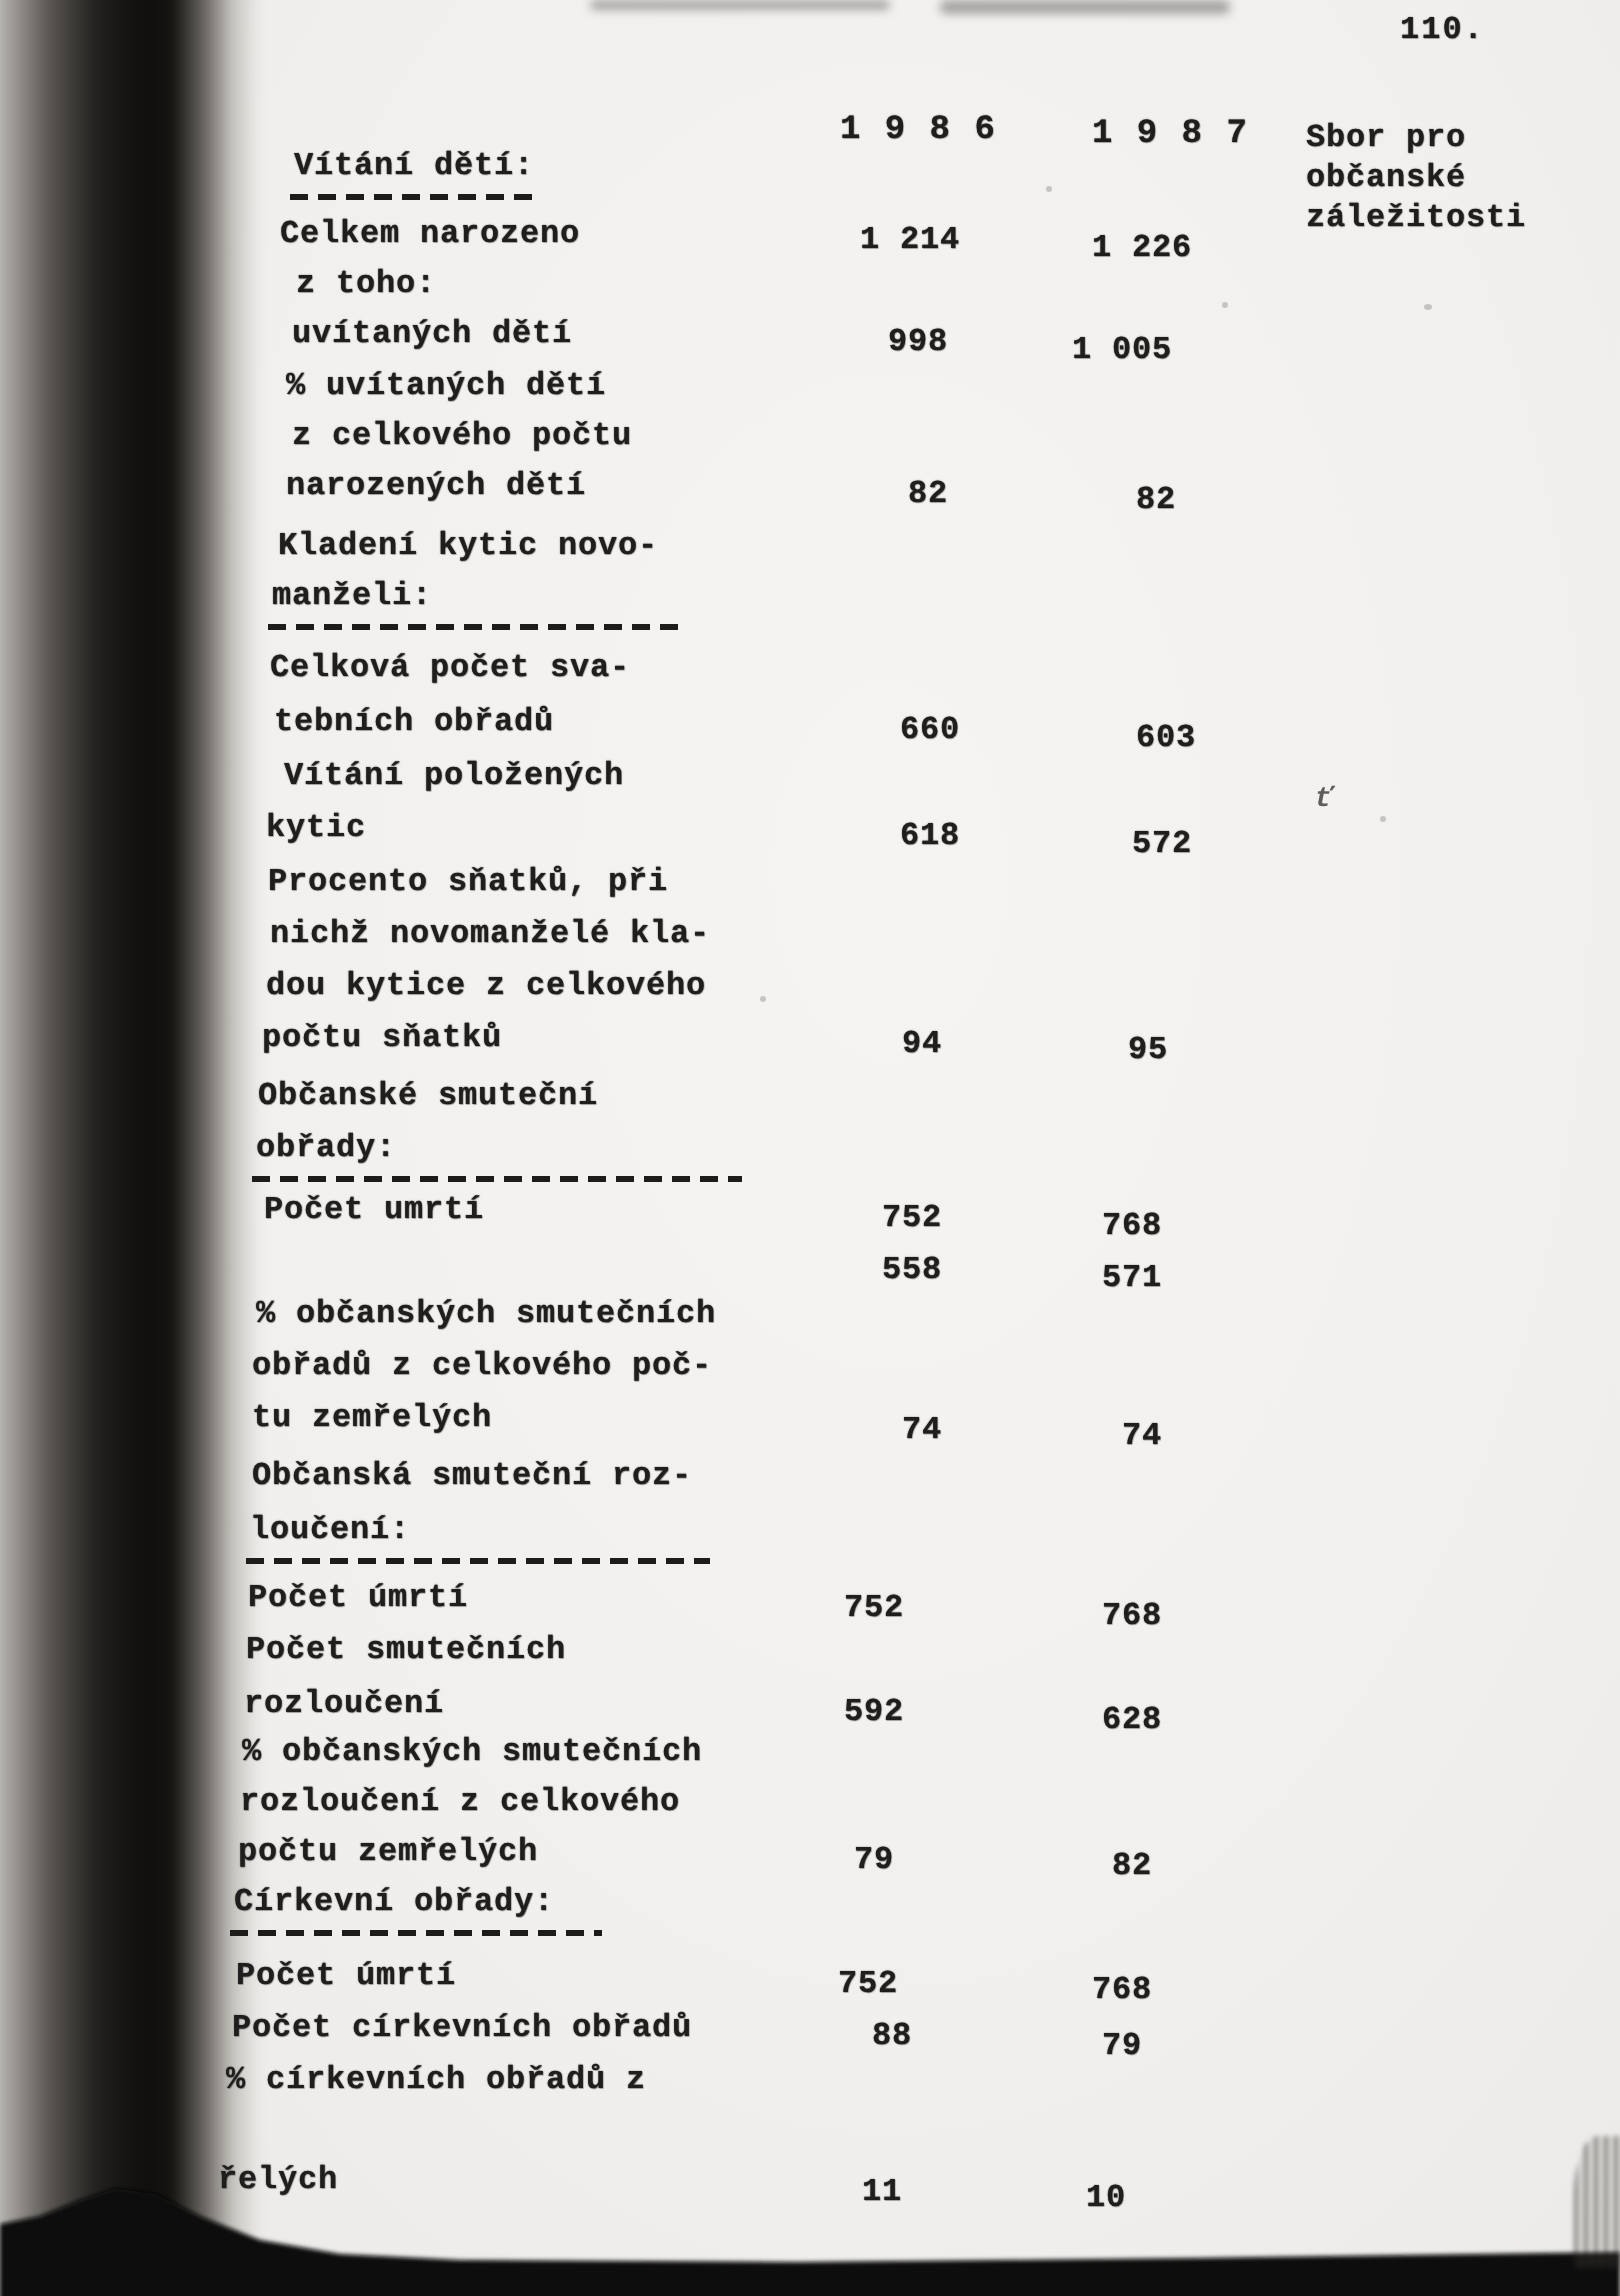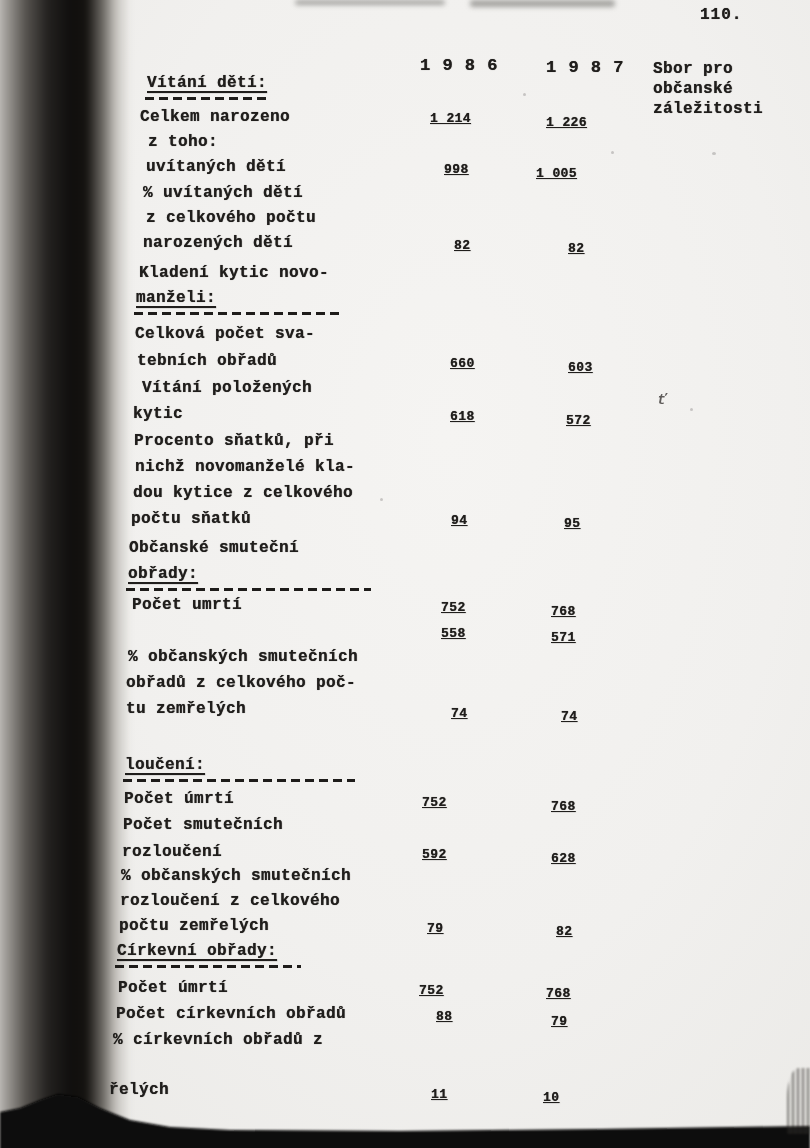--- a/index.html
+++ b/index.html
@@ -7,22 +7,22 @@
     position:relative;width:810px;height:1148px;overflow:hidden;
     background:radial-gradient(ellipse at 55% 38%, #f5f4f2 0%, #f1f0ee 55%, #eae9e6 100%);
     font-family:"Liberation Mono","DejaVu Sans Mono",monospace;
   }
   .t{
     position:absolute;white-space:pre;
     font-weight:bold;font-size:16px;line-height:1.1;
     color:#201e1c;letter-spacing:.4px;
     text-shadow:0 0 .7px rgba(32,30,28,.8), .4px .4px 0 rgba(32,30,28,.25);
   }
-  .v{font-size:13px;text-decoration:underline;}
-  .h{text-decoration:underline;text-decoration-thickness:2px;text-underline-offset:4px;}
+  .v{font-size:16px;}
+  .h{text-decoration-thickness:2px;text-underline-offset:4px;}
   .hdr{font-size:17px;letter-spacing:1px;}
   .ul{
     position:absolute;height:3px;
     background:repeating-linear-gradient(90deg,#1e1c1a 0 9px,transparent 9px 14px);
     filter:blur(.3px);
   }
   .binding{
     position:absolute;left:-6px;top:-10px;width:136px;height:1168px;
     background:linear-gradient(90deg,
       #cfcdca 0px,#97948f 14px,#55524e 32px,#23211f 54px,
@@ -102,20 +102,21 @@
   <div class="t v" style="left:441px;top:601px;">752</div>
   <div class="t v" style="left:551px;top:605px;">768</div>
   <div class="t v" style="left:441px;top:627px;">558</div>
   <div class="t v" style="left:551px;top:631px;">571</div>
   <div class="t" style="left:128px;top:649px;">% občanských smutečních</div>
   <div class="t" style="left:126px;top:675px;">obřadů z celkového poč-</div>
   <div class="t" style="left:126px;top:701px;">tu zemřelých</div>
   <div class="t v" style="left:451px;top:707px;">74</div>
   <div class="t v" style="left:561px;top:710px;">74</div>
 
+  <div class="t" style="left:126px;top:730px;">Občanská smuteční roz-</div>
   <div class="t h" style="left:125px;top:757px;">loučení:</div>
   <div class="ul" style="left:123px;top:779px;width:232px;"></div>
   <div class="t" style="left:124px;top:791px;">Počet úmrtí</div>
   <div class="t v" style="left:422px;top:796px;">752</div>
   <div class="t v" style="left:551px;top:800px;">768</div>
   <div class="t" style="left:123px;top:817px;">Počet smutečních</div>
   <div class="t" style="left:122px;top:844px;">rozloučení</div>
   <div class="t v" style="left:422px;top:848px;text-align:center;">592</div>
   <div class="t v" style="left:551px;top:852px;">628</div>
   <div class="t" style="left:121px;top:868px;">% občanských smutečních</div>

